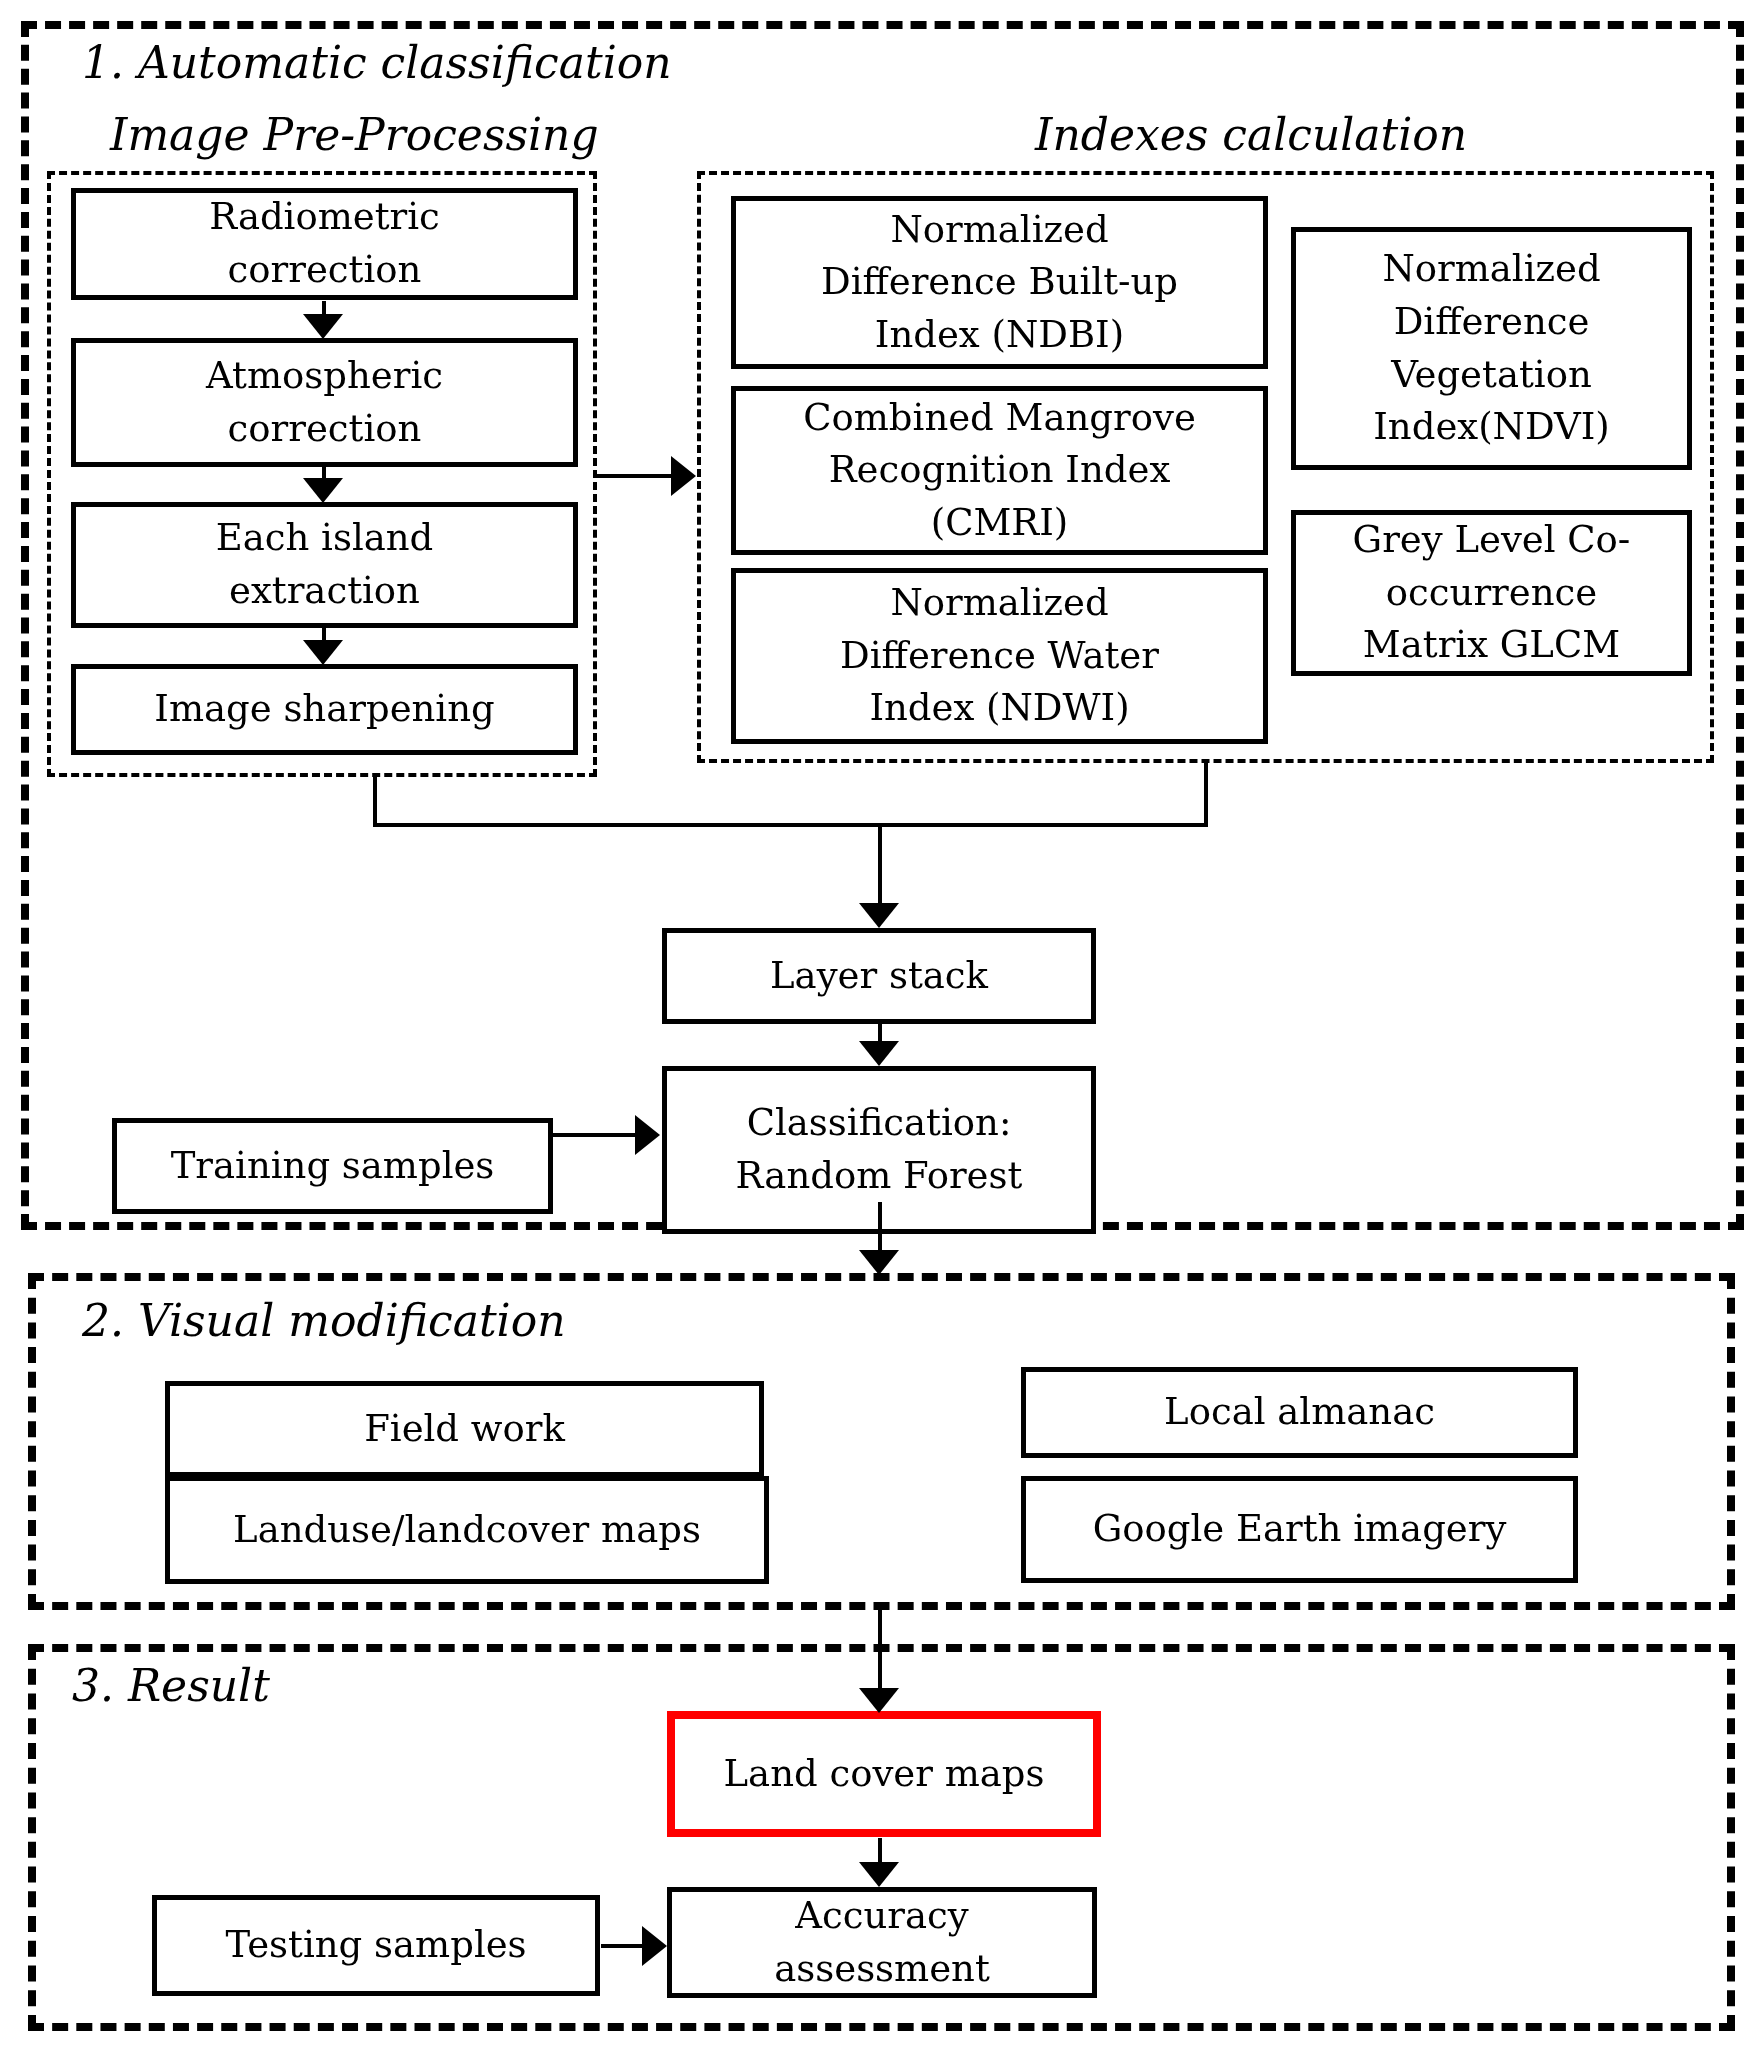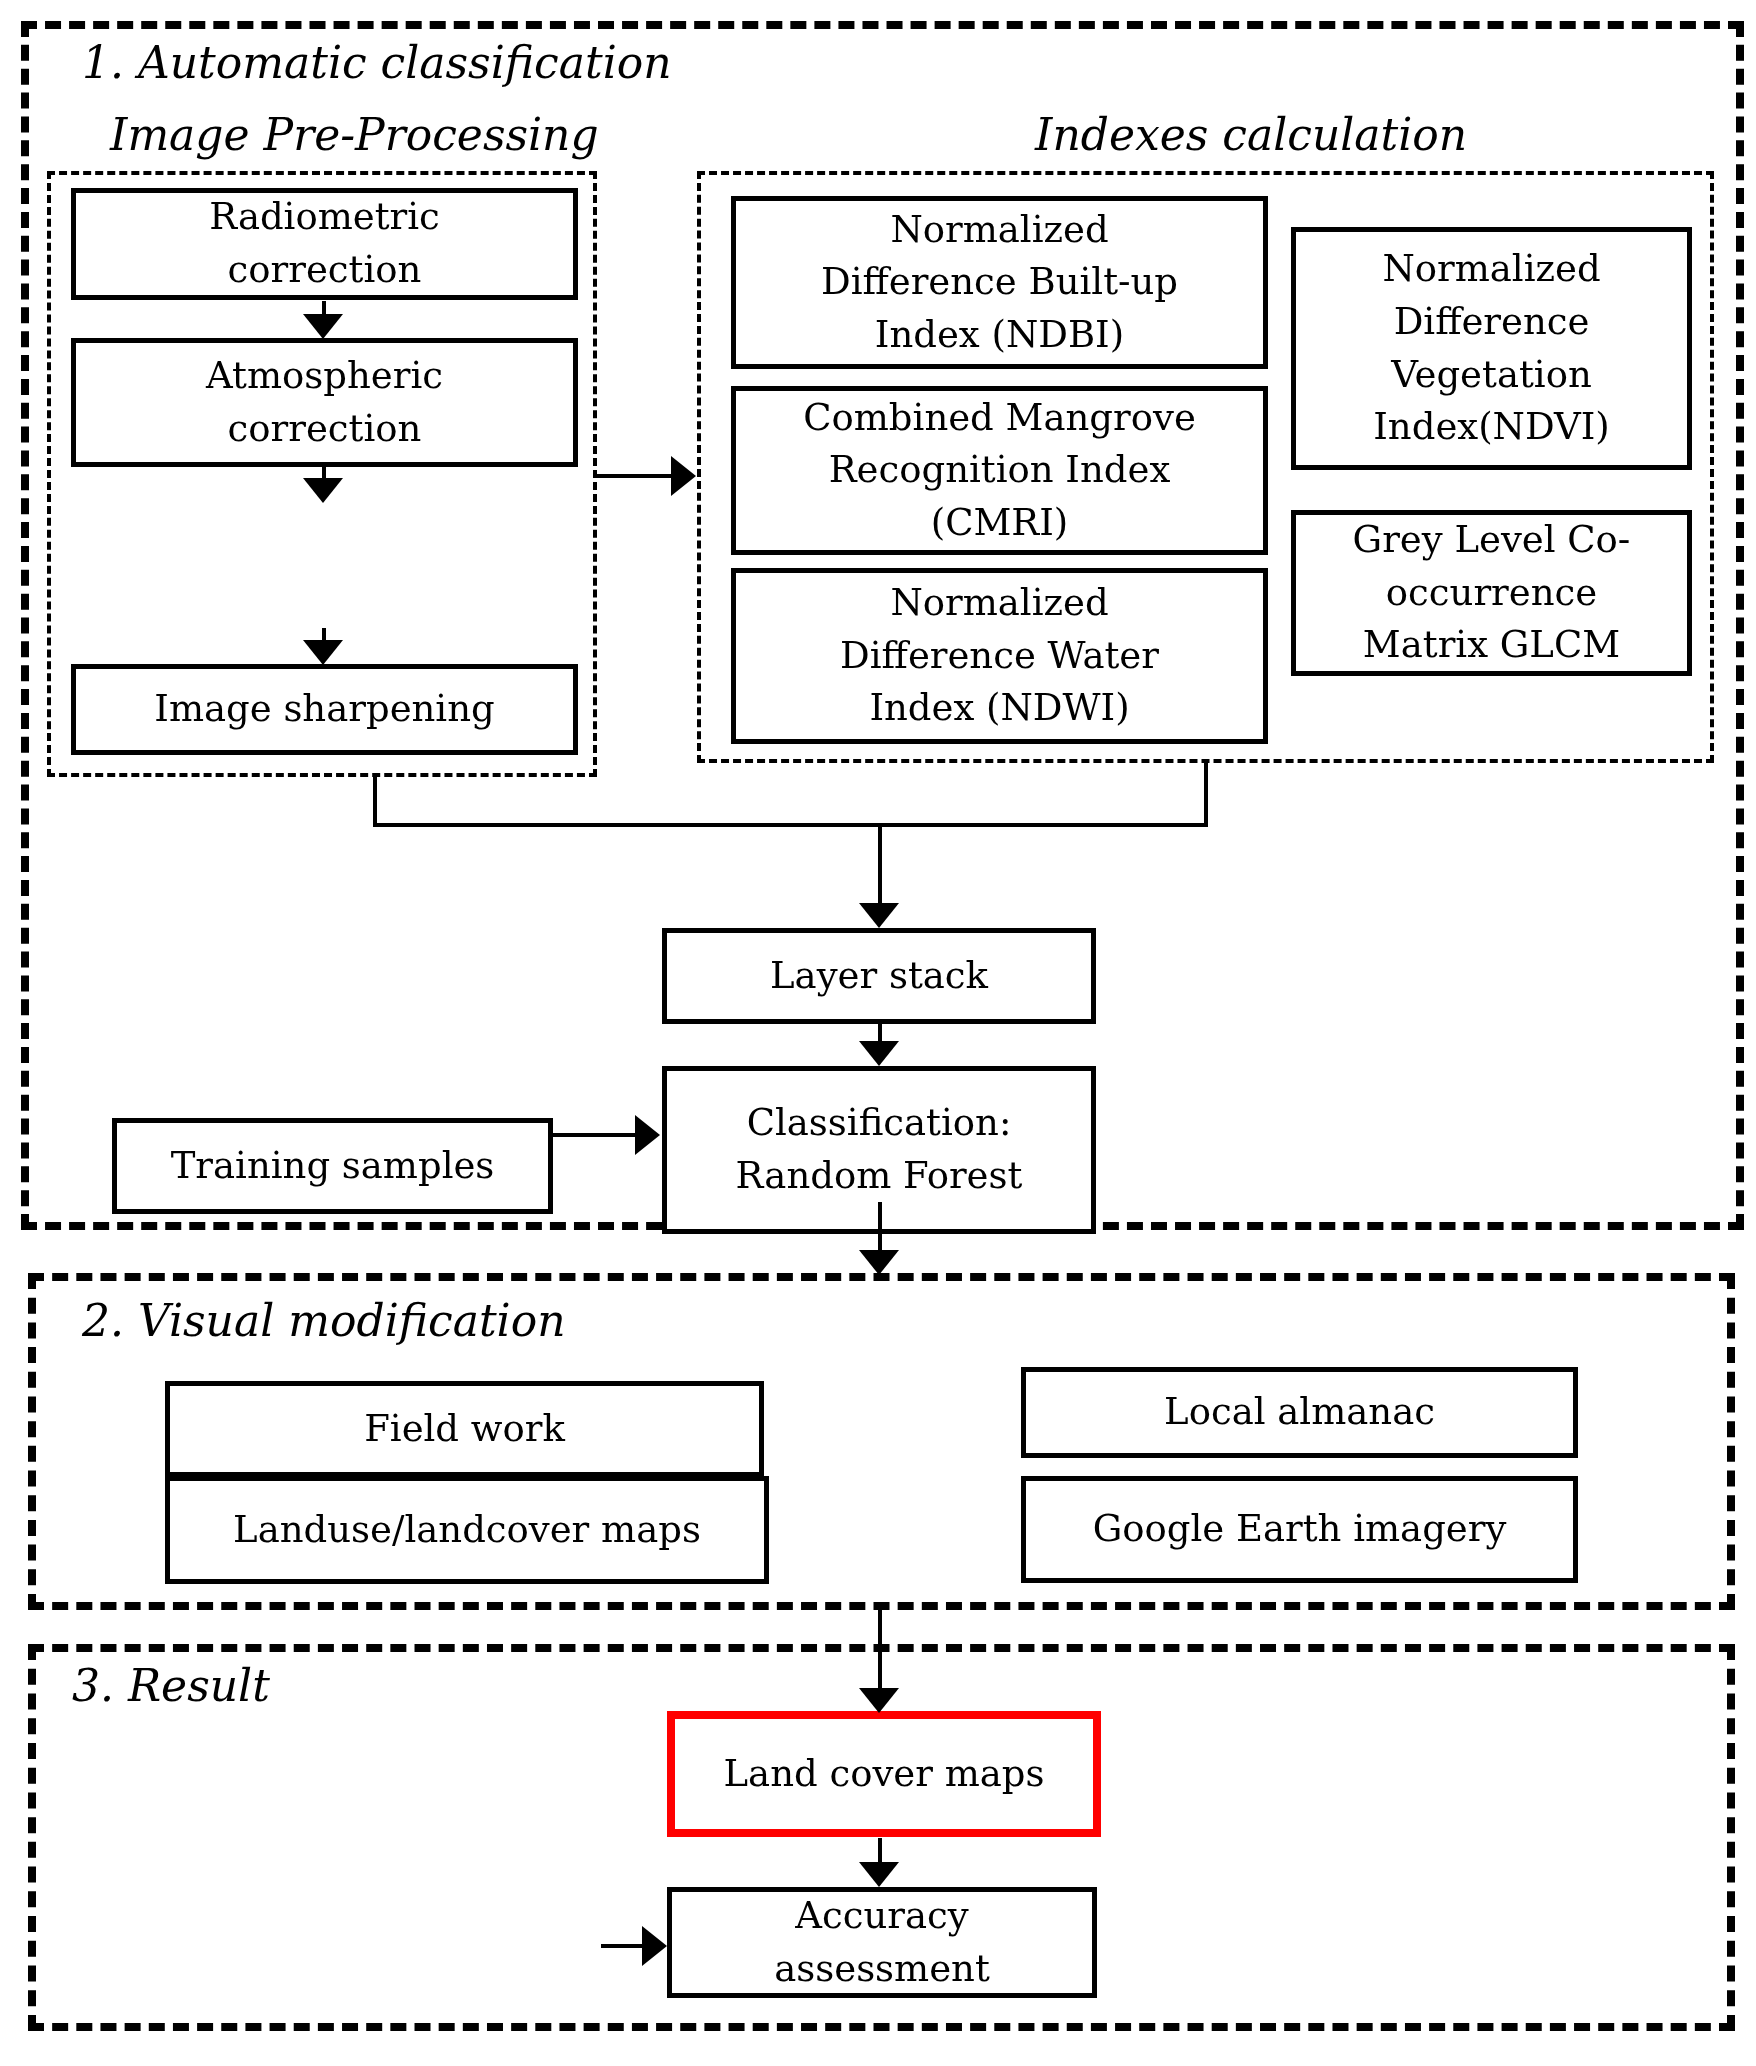--- a/index.html
+++ b/index.html
@@ -37,20 +37,22 @@
   <div class="lbl" style="left:82px; top:1295px;">2. Visual modification</div>
   <div class="lbl" style="left:72px; top:1660px;">3. Result</div>
 
   <div class="grp" style="left:47px; top:171px; width:550px; height:606px;"></div>
   <div class="grp" style="left:697px; top:171px; width:1017px; height:592px;"></div>
 
   <div class="bx" style="left:71px; top:188px; width:507px; height:112px;">Radiometric
 correction</div>
   <div class="bx" style="left:71px; top:338px; width:507px; height:129px;">Atmospheric
 correction</div>
+  <div class="bx" style="left:71px; top:502px; width:507px; height:126px;">Each island
+extraction</div>
   <div class="bx" style="left:71px; top:664px; width:507px; height:91px;">Image sharpening</div>
 
   <div class="bx" style="left:731px; top:196px; width:537px; height:173px;">Normalized
 Difference Built-up
 Index (NDBI)</div>
   <div class="bx" style="left:731px; top:386px; width:537px; height:169px;">Combined Mangrove
 Recognition Index
 (CMRI)</div>
   <div class="bx" style="left:731px; top:568px; width:537px; height:176px;">Normalized
 Difference Water
@@ -67,20 +69,21 @@
   <div class="bx" style="left:662px; top:1066px; width:434px; height:168px;">Classification:
 Random Forest</div>
   <div class="bx" style="left:112px; top:1088px; width:441px; height:96px;margin-top:30px;">Training samples</div>
 
   <div class="bx" style="left:165px; top:1367px; width:599px; height:96px;margin-top:14px;">Field work</div>
   <div class="bx" style="left:165px; top:1476px; width:604px; height:108px;">Landuse/landcover maps</div>
   <div class="bx" style="left:1021px; top:1367px; width:557px; height:91px;">Local almanac</div>
   <div class="bx" style="left:1021px; top:1476px; width:557px; height:107px;">Google Earth imagery</div>
 
   <div class="bx redbox" style="left: 667px; top: 1711px; width: 434px; height: 126px; border-color: rgb(255, 0, 0);">Land cover maps</div>
+  <div class="bx" style="left:152px; top:1895px; width:448px; height:101px;">Testing samples</div>
   <div class="bx" style="left:667px; top:1887px; width:430px; height:111px;">Accuracy
 assessment</div>
 
   <div class="vl" style="left:322px; top:301px; height:14.7px;"></div>
   <div class="ah ahd" style="left:303px; top:314px;"></div>
   <div class="vl" style="left:322px; top:467px; height:14px;"></div>
   <div class="ah ahd" style="left:303px; top:478px;"></div>
   <div class="vl" style="left:322px; top:628px; height:14px;"></div>
   <div class="ah ahd" style="left:303px; top:640px;"></div>
 

